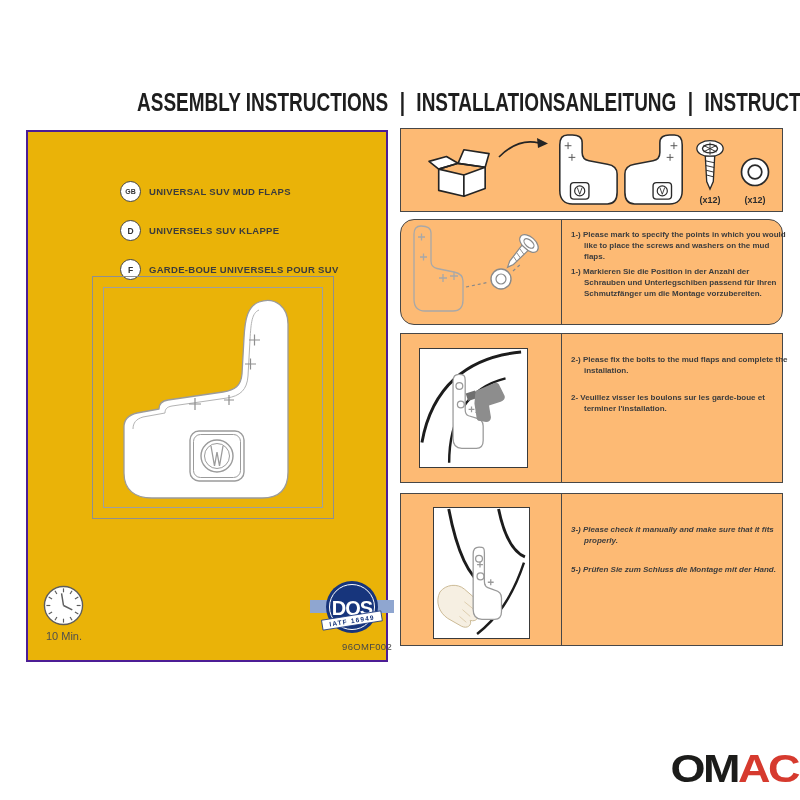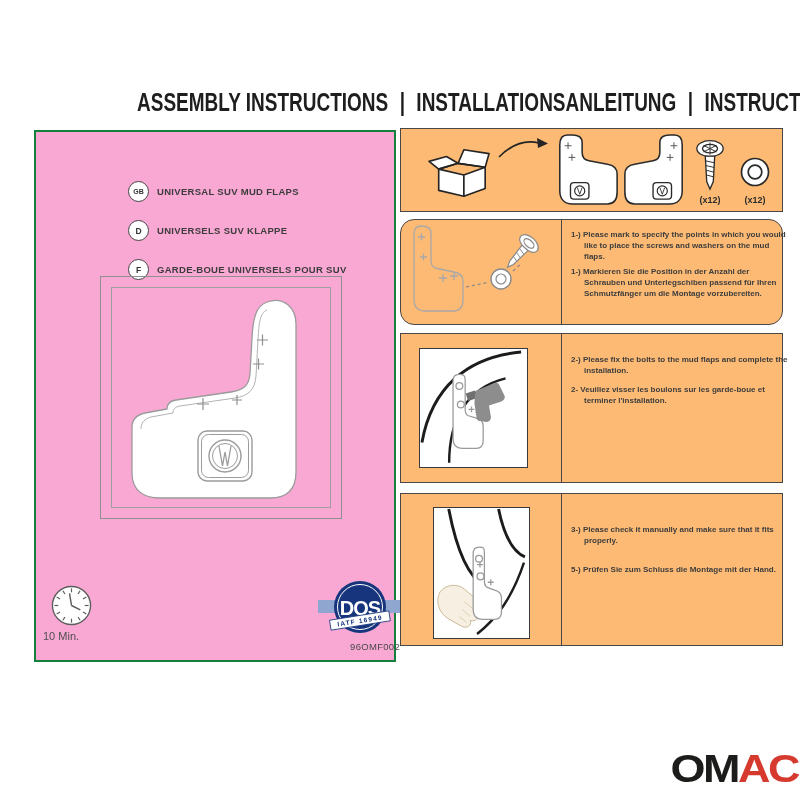--- a/index.html
+++ b/index.html
@@ -6,37 +6,37 @@
   body{font-family:"Liberation Sans",sans-serif;}
   .page{position:relative;width:800px;height:800px;background:#fff;overflow:hidden;}
   .abs{position:absolute;}
 
   
   .title{top:88px;left:0;width:800px;text-align:center;}
   .title-inner{display:inline-block;white-space:nowrap;font-weight:bold;font-size:25px;color:#1e1e1e;transform:scaleX(0.76);transform-origin:center;letter-spacing:0;}
   .title .sep{display:inline-block;margin:0 15px;font-weight:bold;}
 
   
-  .left-panel{left:34px;top:130px;width:358px;height:528px;border:2px solid #15803d;background:#f9a8d4;}
+  .left-panel{left:26px;top:130px;width:358px;height:528px;border:2px solid #4c1d95;background:#eab308;}
   .lang-badge{width:19px;height:19px;border:1.5px solid #454545;border-radius:50%;display:flex;align-items:center;justify-content:center;font-weight:bold;font-size:8.5px;color:#333;background:#fff;}
   .lang-label{font-size:9.5px;font-weight:bold;letter-spacing:.3px;color:#3c3c3c;line-height:19px;white-space:nowrap;}
-  .time-label{left:28px;top:628px;width:58px;font-size:11px;color:#4f4f4f;}
+  .time-label{left:28px;top:628px;width:58px;text-align:center;font-size:11px;color:#4f4f4f;}
   .part-code{left:303px;top:639px;width:82px;text-align:right;font-size:9.5px;letter-spacing:.3px;color:#474747;}
 
   
   .ins-row{left:400px;width:381px;border:1.5px solid #474747;background:#fdba74;}
   .row-parts{top:128px;height:82px;}
   .row-step1{top:219px;height:104px;border-radius:14px;}
   .row-step2{top:333px;height:148px;}
   .row-step3{top:493px;height:151px;}
   .qty-label{font-size:9px;font-weight:bold;color:#2c2c2c;text-align:center;width:46px;}
   .step-text{position:absolute;left:160px;right:0;top:0;bottom:0;border-left:1.5px solid #474747;padding:9px 6px 4px 9px;display:flex;flex-direction:column;}
   .step-text.s1{padding-top:9px;row-gap:4px;}
-  .step-text.s2{padding-top:20px;row-gap:8px;}
-  .step-text.s3{padding-top:30px;row-gap:18px;}
+  .step-text.s2{padding-top:20px;row-gap:16px;}
+  .step-text.s3{padding-top:30px;row-gap:18px;font-style:italic;}
   .step-p{font-size:8px;line-height:11px;font-weight:bold;color:#3d3d3d;padding-left:13px;text-indent:-13px;margin:0;width:204px;}
   .scene-frame{position:absolute;border:1.5px solid #3a3a3a;background:#fff;}
 
   
   .omac{left:648px;top:746px;width:150px;text-align:right;font-weight:bold;font-size:45px;letter-spacing:-2.5px;transform:scaleY(0.88);transform-origin:top;white-space:nowrap;}
   svg{display:block;}
   svg text{font-family:"Liberation Sans",sans-serif;}
 </style>
 </head>
 <body>

